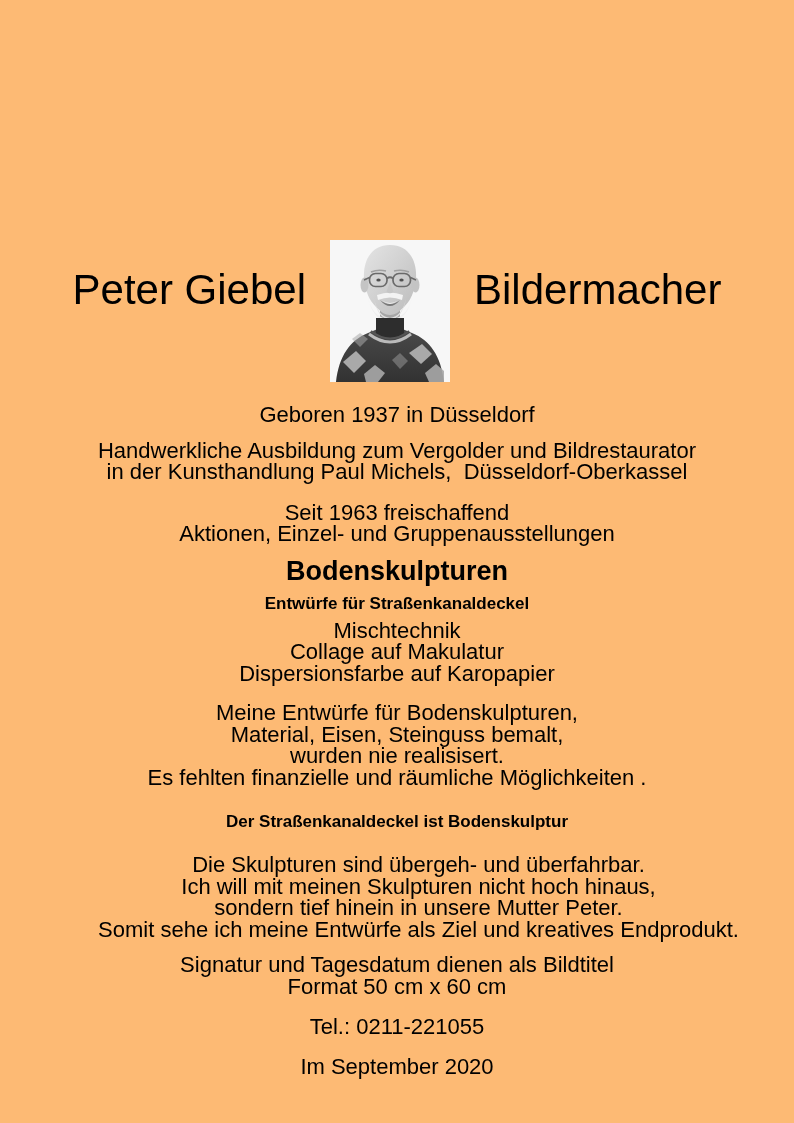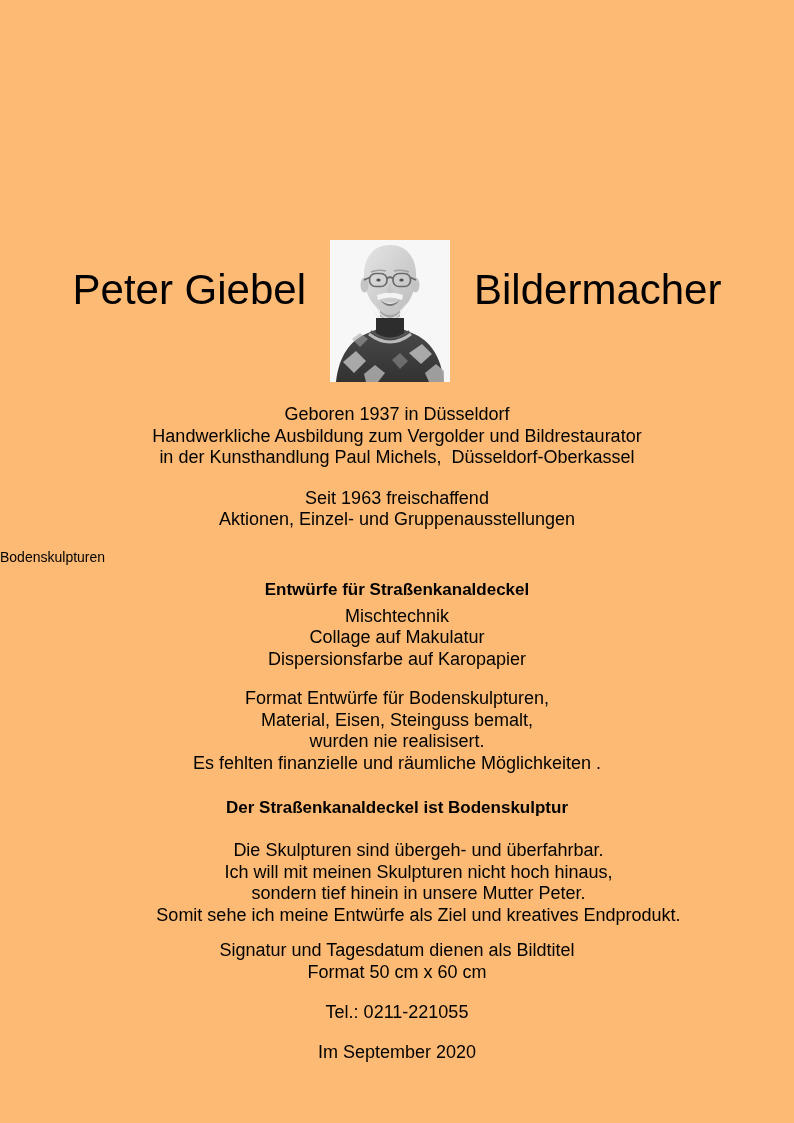--- a/index.html
+++ b/index.html
@@ -32,41 +32,41 @@
     white-space: nowrap;
     letter-spacing: 0;
   }
   .photo {
     width: 120px; height: 142px;
     flex: 0 0 auto;
   }
   .photo svg { display: block; }
   
   .txt {
-    font-size: 18px;
+    font-size: 22px;
     line-height: 21.5px;
     text-align: center;
     white-space: pre-wrap;
   }
   .hd1 {
-    font-size: 14px;
-    font-weight: 400;
+    font-size: 27px;
+    font-weight: 700;
     line-height: 26px;
-    text-align: left;
+    text-align: center;
     white-space: pre-wrap;
   }
   .hd2 {
     font-size: 17px;
     font-weight: 700;
     line-height: 24px;
     text-align: center;
     white-space: pre-wrap;
   }
   .p-birth    { margin-top: 22px; }
-  .p-training { }
+  .p-training { margin-top: 14px; }
   .p-career   { margin-top: 19px; }
   .h-main     { margin-top: 13px; }
   .h-sub      { margin-top: 8px;  }
   .p-tech     { margin-top: 4px;  }
   .p-designs  { margin-top: 18px; }
   .h-claim    { margin-top: 22px; }
   .p-sculpt   { margin-top: 20px; padding-left: 43px; }
   .p-sig      { margin-top: 14px; }
   .p-phone    { margin-top: 19px; }
   .p-date     { margin-top: 18px; }
@@ -160,21 +160,21 @@
 
   <div class="hd2 h-sub">Entwürfe für Straßenkanaldeckel</div>
 
   <div class="p-tech">
     <div class="txt">Mischtechnik</div>
     <div class="txt">Collage auf Makulatur</div>
     <div class="txt">Dispersionsfarbe auf Karopapier</div>
   </div>
 
   <div class="p-designs">
-    <div class="txt">Format Entwürfe für Bodenskulpturen,</div>
+    <div class="txt">Meine Entwürfe für Bodenskulpturen,</div>
     <div class="txt">Material, Eisen, Steinguss bemalt,</div>
     <div class="txt">wurden nie realisisert.</div>
     <div class="txt">Es fehlten finanzielle und räumliche Möglichkeiten .</div>
   </div>
 
   <div class="hd2 h-claim">Der Straßenkanaldeckel ist Bodenskulptur</div>
 
   <div class="p-sculpt">
     <div class="txt">Die Skulpturen sind übergeh- und überfahrbar.</div>
     <div class="txt">Ich will mit meinen Skulpturen nicht hoch hinaus,</div>

